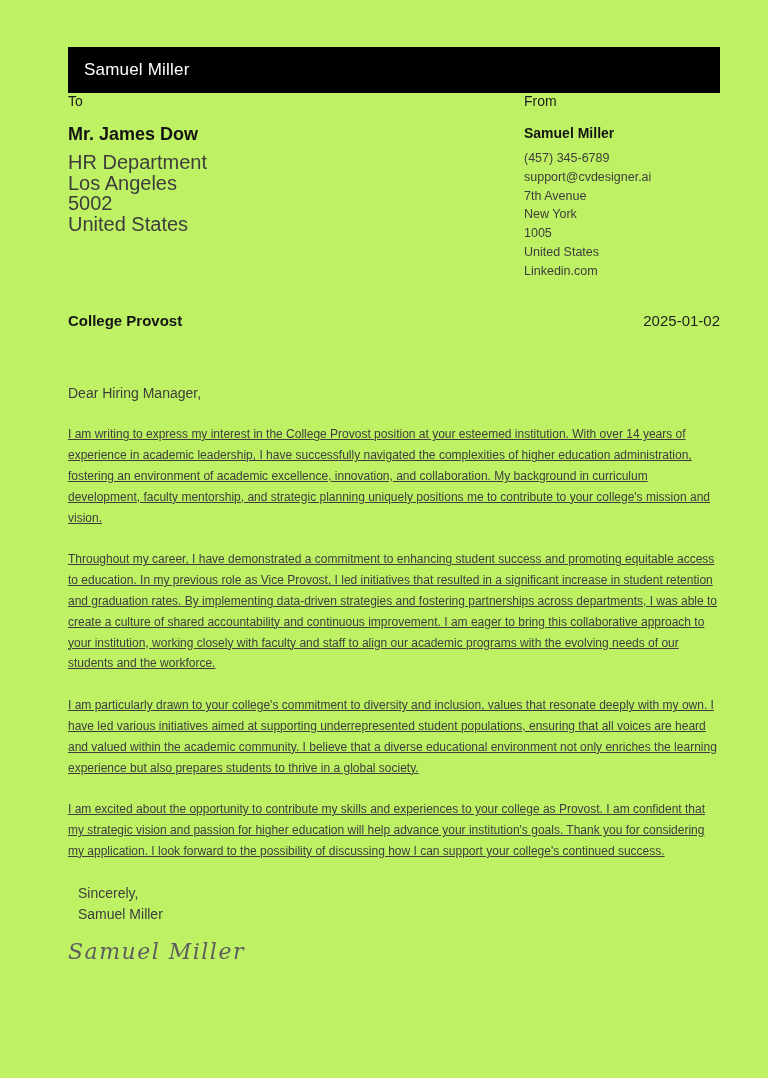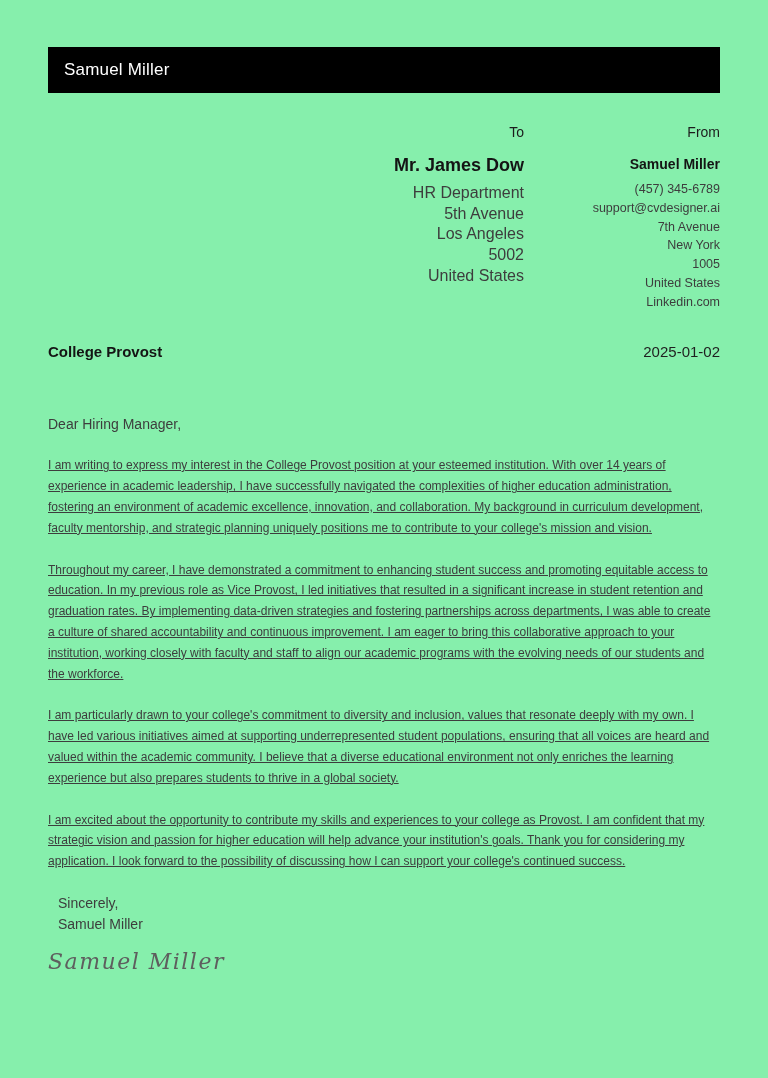--- a/index.html
+++ b/index.html
@@ -1,59 +1,57 @@
 <!DOCTYPE html>
 <html><head>
 <meta charset="utf-8">
 <style>
   html, body { margin: 0; padding: 0; background: #ffffff; }
   .page {
     width: 768px;
     height: 1078px;
-    background: #86efac;
+    background: #bef264;
     box-sizing: border-box;
-    padding: 47px 48px 0 48px;
+    padding: 47px 48px 0 68px;
     font-family: "Liberation Sans", sans-serif;
     color: #3d3d3d;
     overflow: hidden;
     position: relative;
   }
   .header-bar {
     height: 46px;
     background: #000000;
     color: #ffffff;
     display: flex;
     align-items: center;
     box-sizing: border-box;
     padding: 0 16px;
     font-size: 17px;
     font-weight: 500;
     letter-spacing: 0.2px;
   }
   .addresses {
     display: flex;
-    margin-top: 31px;
-    text-align: right;
   }
   .to-block { flex: 1; }
   .from-block { width: 196px; }
   .block-label {
     font-size: 14px;
     color: #1c1c1c;
     margin-bottom: 15px;
   }
   .to-name {
     font-size: 18px;
     font-weight: 700;
     color: #141414;
     margin-bottom: 7px;
     line-height: 20.8px;
   }
   .to-line {
-    font-size: 16px;
+    font-size: 20px;
     line-height: 20.8px;
     color: #3d3d3d;
   }
   .from-name {
     font-size: 14px;
     font-weight: 700;
     color: #141414;
     margin-bottom: 6px;
     line-height: 19px;
   }
@@ -114,21 +112,20 @@
 
   <div class="header-bar">
     <span>Samuel Miller</span>
   </div>
 
   <div class="addresses">
     <div class="to-block">
       <div class="block-label">To</div>
       <div class="to-name">Mr. James Dow</div>
       <div class="to-line">HR Department</div>
-      <div class="to-line">5th Avenue</div>
       <div class="to-line">Los Angeles</div>
       <div class="to-line">5002</div>
       <div class="to-line">United States</div>
     </div>
     <div class="from-block">
       <div class="block-label">From</div>
       <div class="from-name">Samuel Miller</div>
       <div class="from-line">(457) 345-6789</div>
       <div class="from-line">support@cvdesigner.ai</div>
       <div class="from-line">7th Avenue</div>

